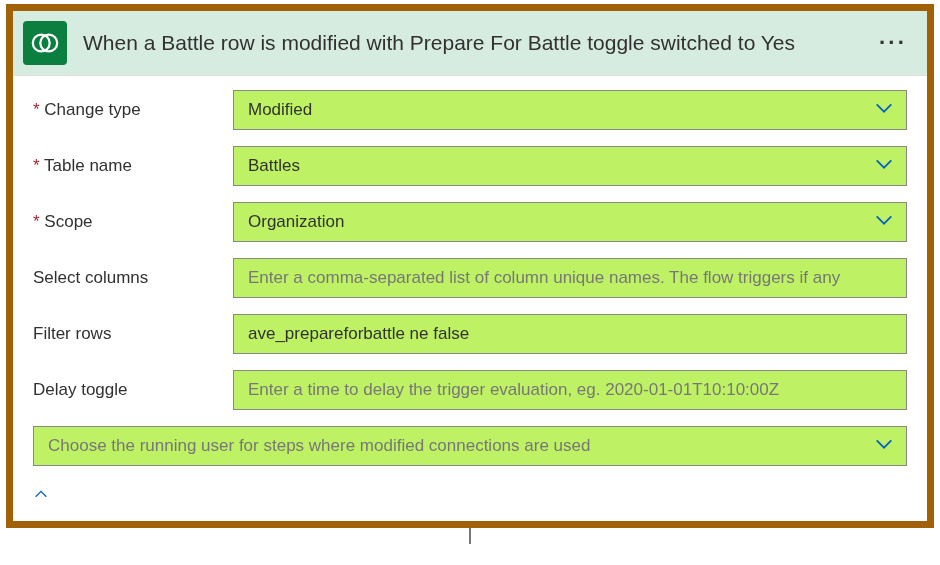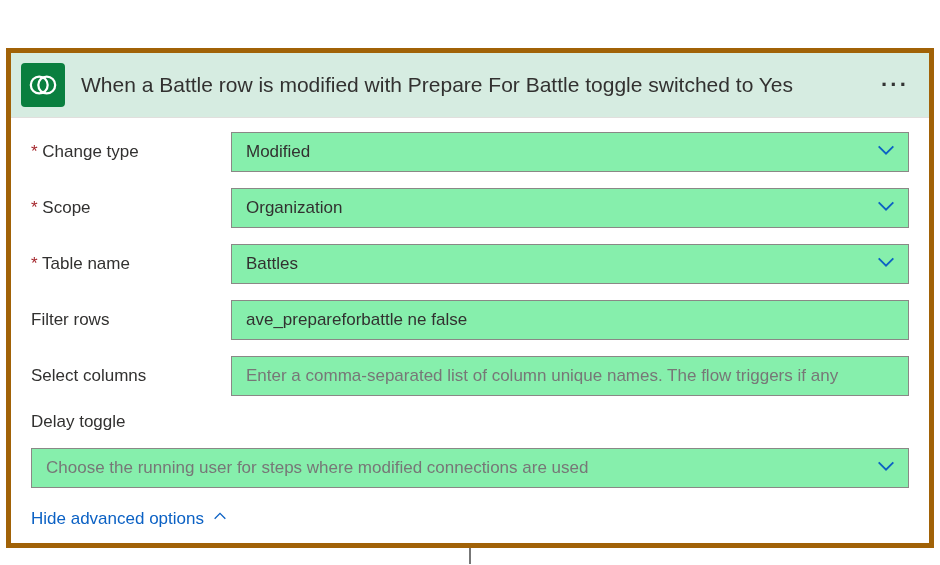--- a/index.html
+++ b/index.html
@@ -6,23 +6,22 @@
   body {
     margin: 0;
     padding: 4px 6px;
     font-family: "Segoe UI", Arial, sans-serif;
     font-size: 16px;
     background: #ffffff;
     color: #323130;
     width: 940px;
   }
   .card {
-    border: 5px solid #a16207;
+    border: 7px solid #a16207;
     background: #fff;
-    margin-top: 44px;
   }
   .header {
     display: flex;
     align-items: center;
     padding: 10px 16px 10px 10px;
     background: #d6ece1;
     border-bottom: 1px solid #e1dfdd;
   }
   .brand {
     width: 44px;
@@ -68,21 +67,21 @@
     content: "* ";
     color: #a4262c;
   }
   .field {
     flex: 1 1 auto;
     position: relative;
   }
   .combo, .txt {
     width: 100%;
     border: 1px solid #8a8886;
-    background: #86efac;
+    background: #bef264;
     height: 40px;
     padding: 0 42px 0 14px;
     font-size: 17px;
     color: #323130;
     display: flex;
     align-items: center;
     cursor: pointer;
   }
   .txt {
     cursor: text;
@@ -157,89 +156,93 @@
         <span class="chev">
           <svg viewBox="0 0 24 24">
               <path d="M4 8 L12 16 L20 8" fill="none" stroke="#0b61c4" stroke-width="2"></path>
             </svg>
         </span>
       </div>
     </div>
 
     
     <div class="row">
+      <div class="label req">Table name</div>
+      <div class="field">
+        <div class="combo">
+            <span>Battles</span>
+          </div>
+        <span class="chev">
+          <svg viewBox="0 0 24 24">
+              <path d="M4 8 L12 16 L20 8" fill="none" stroke="#0b61c4" stroke-width="2"></path>
+            </svg>
+        </span>
+      </div>
+    </div>
+
+    
+    <div class="row">
       <div class="label req">Scope</div>
       <div class="field">
         <div class="combo">
             <span>Organization</span>
           </div>
         <span class="chev">
           <svg viewBox="0 0 24 24">
               <path d="M4 8 L12 16 L20 8" fill="none" stroke="#0b61c4" stroke-width="2"></path>
             </svg>
         </span>
       </div>
     </div>
 
     
     <div class="row">
-      <div class="label req">Table name</div>
-      <div class="field">
-        <div class="combo">
-            <span>Battles</span>
-          </div>
-        <span class="chev">
-          <svg viewBox="0 0 24 24">
-              <path d="M4 8 L12 16 L20 8" fill="none" stroke="#0b61c4" stroke-width="2"></path>
-            </svg>
-        </span>
+      <div class="label">Select columns</div>
+      <div class="field">
+        <div class="txt">
+          <input type="text" placeholder="Enter a comma-separated list of column unique names. The flow triggers if any" style="">
+        </div>
       </div>
     </div>
 
     
     <div class="row">
       <div class="label">Filter rows</div>
       <div class="field">
         <div class="txt">
           <input type="text" placeholder="" value="ave_prepareforbattle ne false" style="">
         </div>
       </div>
     </div>
 
     
     <div class="row">
-      <div class="label">Select columns</div>
+      <div class="label">Delay toggle</div>
       <div class="field">
         <div class="txt">
-          <input type="text" placeholder="Enter a comma-separated list of column unique names. The flow triggers if any" style="">
+          <input type="text" placeholder="Enter a time to delay the trigger evaluation, eg. 2020-01-01T10:10:00Z" style="">
         </div>
       </div>
     </div>
 
     
     <div class="row">
-      <div class="label">Delay toggle</div>
-    </div>
-
-    
-    <div class="row">
       <div class="field">
         <div class="combo">
             <span class="placeholder">Choose the running user for steps where modified connections are used</span>
           </div>
         <span class="chev">
           <svg viewBox="0 0 24 24">
               <path d="M4 8 L12 16 L20 8" fill="none" stroke="#0b61c4" stroke-width="2"></path>
             </svg>
         </span>
       </div>
     </div>
 
     <div class="adv">
-      <span>Hide advanced options</span>
       <span>
         <svg viewBox="0 0 24 24">
             <path d="M4 16 L12 8 L20 16" fill="none" stroke="#0b61c4" stroke-width="2"></path>
           </svg>
       </span>
     </div>
 
   </div>
 </div>
 

